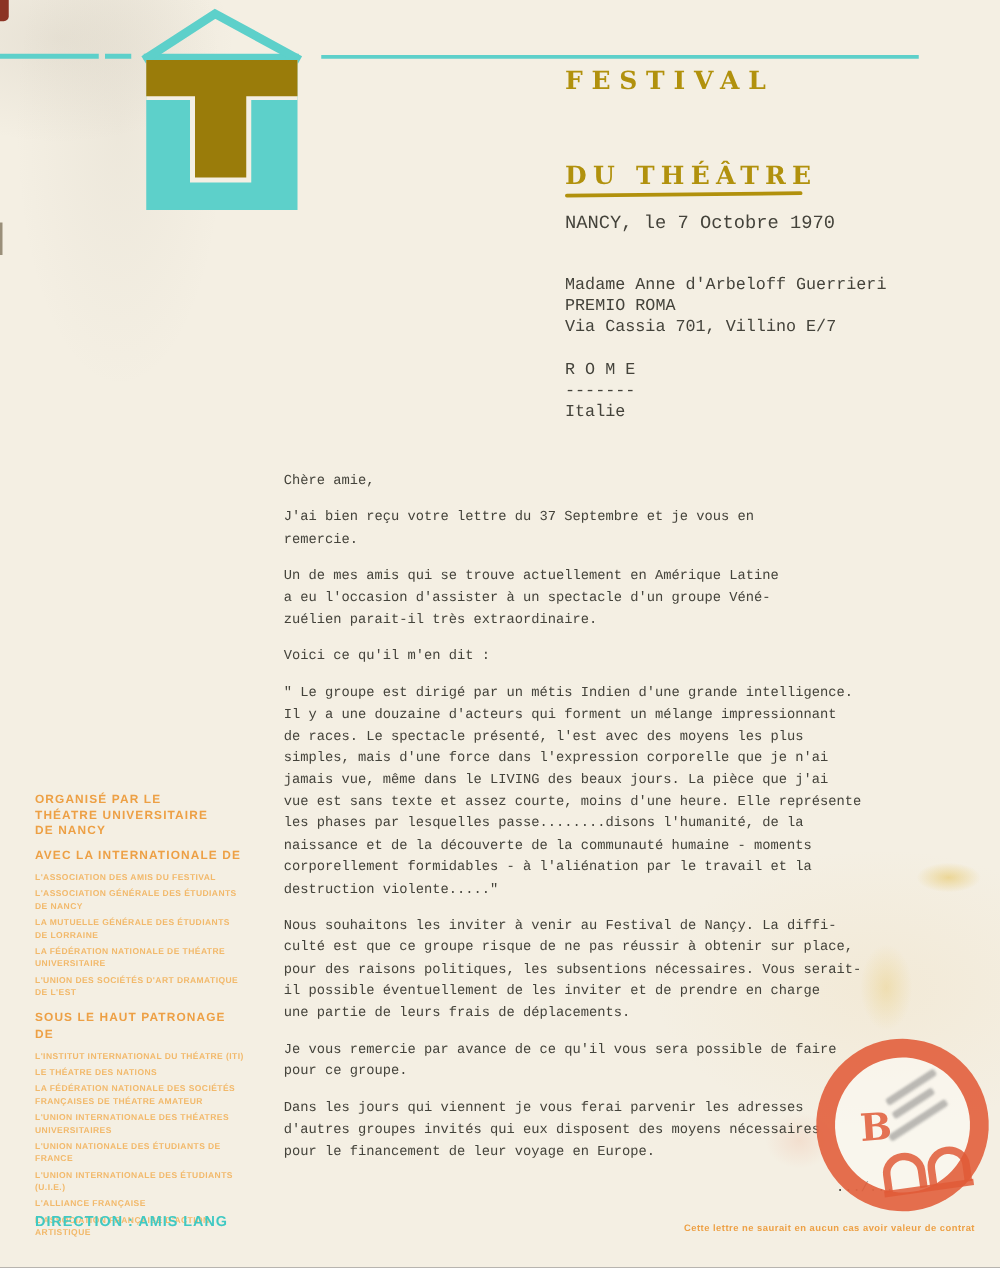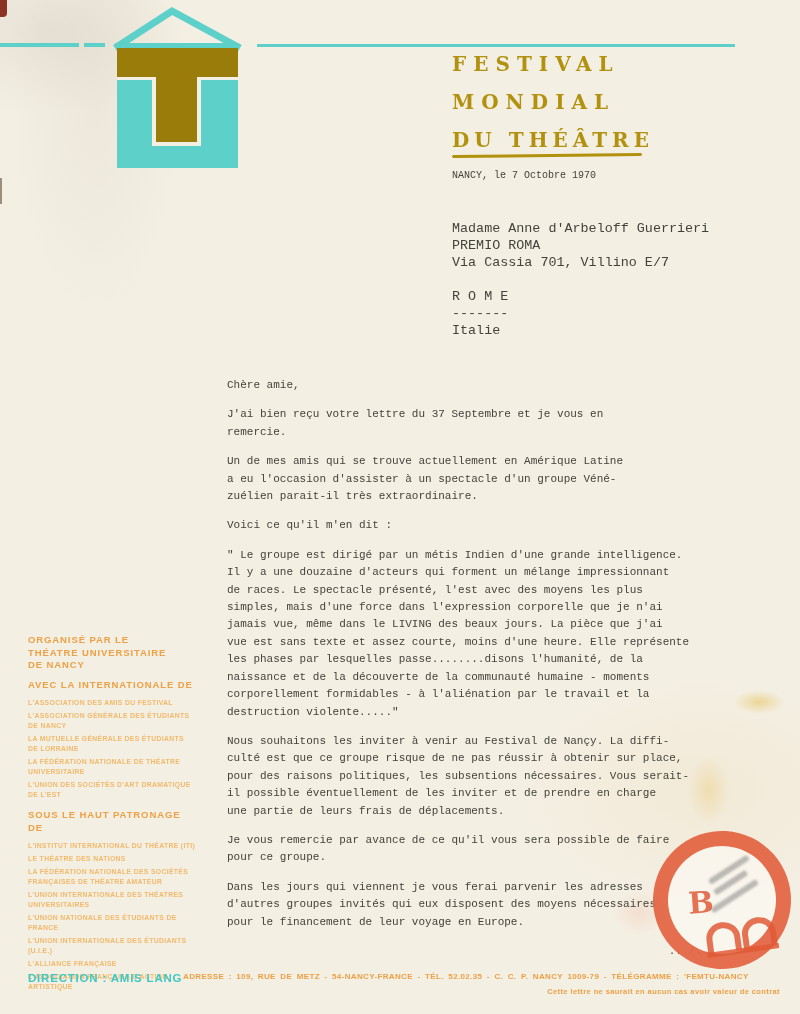--- a/index.html
+++ b/index.html
@@ -46,21 +46,21 @@
     color: #b1910d;
   }
   .title-1 { top: 52px; }
   .title-2 { top: 90px; }
   .title-3 { top: 128px; letter-spacing: 5px; }
   .title-underline { position: absolute; left: 452px; top: 154px; width: 190px; height: 2.5px;
     background: #b1910d; transform: rotate(-0.6deg); border-radius: 2px; }
 
   
   .mono { font-family: "Liberation Mono", monospace; color: #44433b; }
-  .dateline { position: absolute; left: 452px; top: 170px; font-size: 10px; }
+  .dateline { position: absolute; left: 452px; top: 170px; font-size: 15px; }
   .recipient { position: absolute; left: 452px; top: 220px; font-size: 13.4px; line-height: 17px; }
   .body-col { position: absolute; left: 227px; top: 377px; width: 566px; font-size: 11px; line-height: 17.4px; z-index: 2; }
   .body-col p { margin-bottom: 12px; }
   .continuation { text-align: right; padding-right: 78px; }
 
   
   .sidebar { position: absolute; left: 28px; top: 634px; width: 192px; }
   .sb-head { font-weight: bold; font-size: 9.5px; line-height: 12.5px; letter-spacing: 0.9px;
     color: #eda045; margin-bottom: 7px; }
   .sb-item { font-weight: 600; font-size: 6.8px; line-height: 10px; letter-spacing: 0.35px;
@@ -116,21 +116,20 @@
   <svg class="roof-svg" width="144" height="48">
     <polyline points="9,44 66,7 134,44" fill="none" stroke="#5dd0ca" stroke-width="7"></polyline>
   </svg>
   <div class="logo-square"></div>
   <div class="t-bar-outline"></div>
   <div class="t-stem-outline"></div>
   <div class="t-bar"></div>
   <div class="t-stem"></div>
 
   <div class="title-line title-1">FESTIVAL</div>
-  <div class="title-line title-2">MONDIAL</div>
   <div class="title-line title-3">DU THÉÂTRE</div>
   <div class="title-underline"></div>
 
   <div class="mono dateline">NANCY, le 7 Octobre 1970</div>
   <div class="mono recipient pre">Madame Anne d'Arbeloff Guerrieri
 PREMIO ROMA
 Via Cassia 701, Villino E/7
 
 R O M E
 -------
@@ -194,21 +193,20 @@
 FRANCE</div>
     <div class="sb-item pre">L'UNION INTERNATIONALE DES ÉTUDIANTS
 (U.I.E.)</div>
     <div class="sb-item pre">L'ALLIANCE FRANÇAISE</div>
     <div class="sb-item pre">L'ASSOCIATION FRANÇAISE D'ACTION
 ARTISTIQUE</div>
   </div>
 
   <div class="direction">DIRECTION : AMIS LANG</div>
   <div class="footer-block">
-    <div class="footer-line1">ADRESSE : 109, RUE DE METZ - 54-NANCY-FRANCE - TÉL. 52.02.35 - C. C. P. NANCY 1009-79 - TÉLÉGRAMME : 'FEMTU-NANCY</div>
     <div class="footer-line2">Cette lettre ne saurait en aucun cas avoir valeur de contrat</div>
   </div>
 
   <div class="stamp">
     <div class="stamp-letter">B</div>
     <div class="stamp-text-mark stm-1"></div>
     <div class="stamp-text-mark stm-2"></div>
     <div class="stamp-text-mark stm-3"></div>
     <svg class="stamp-book" width="80" height="46">
       <path d="M8 40 V26 A14 13 0 0 1 36 26 V40" fill="none" stroke="rgba(224,90,55,0.85)" stroke-width="6"></path>

